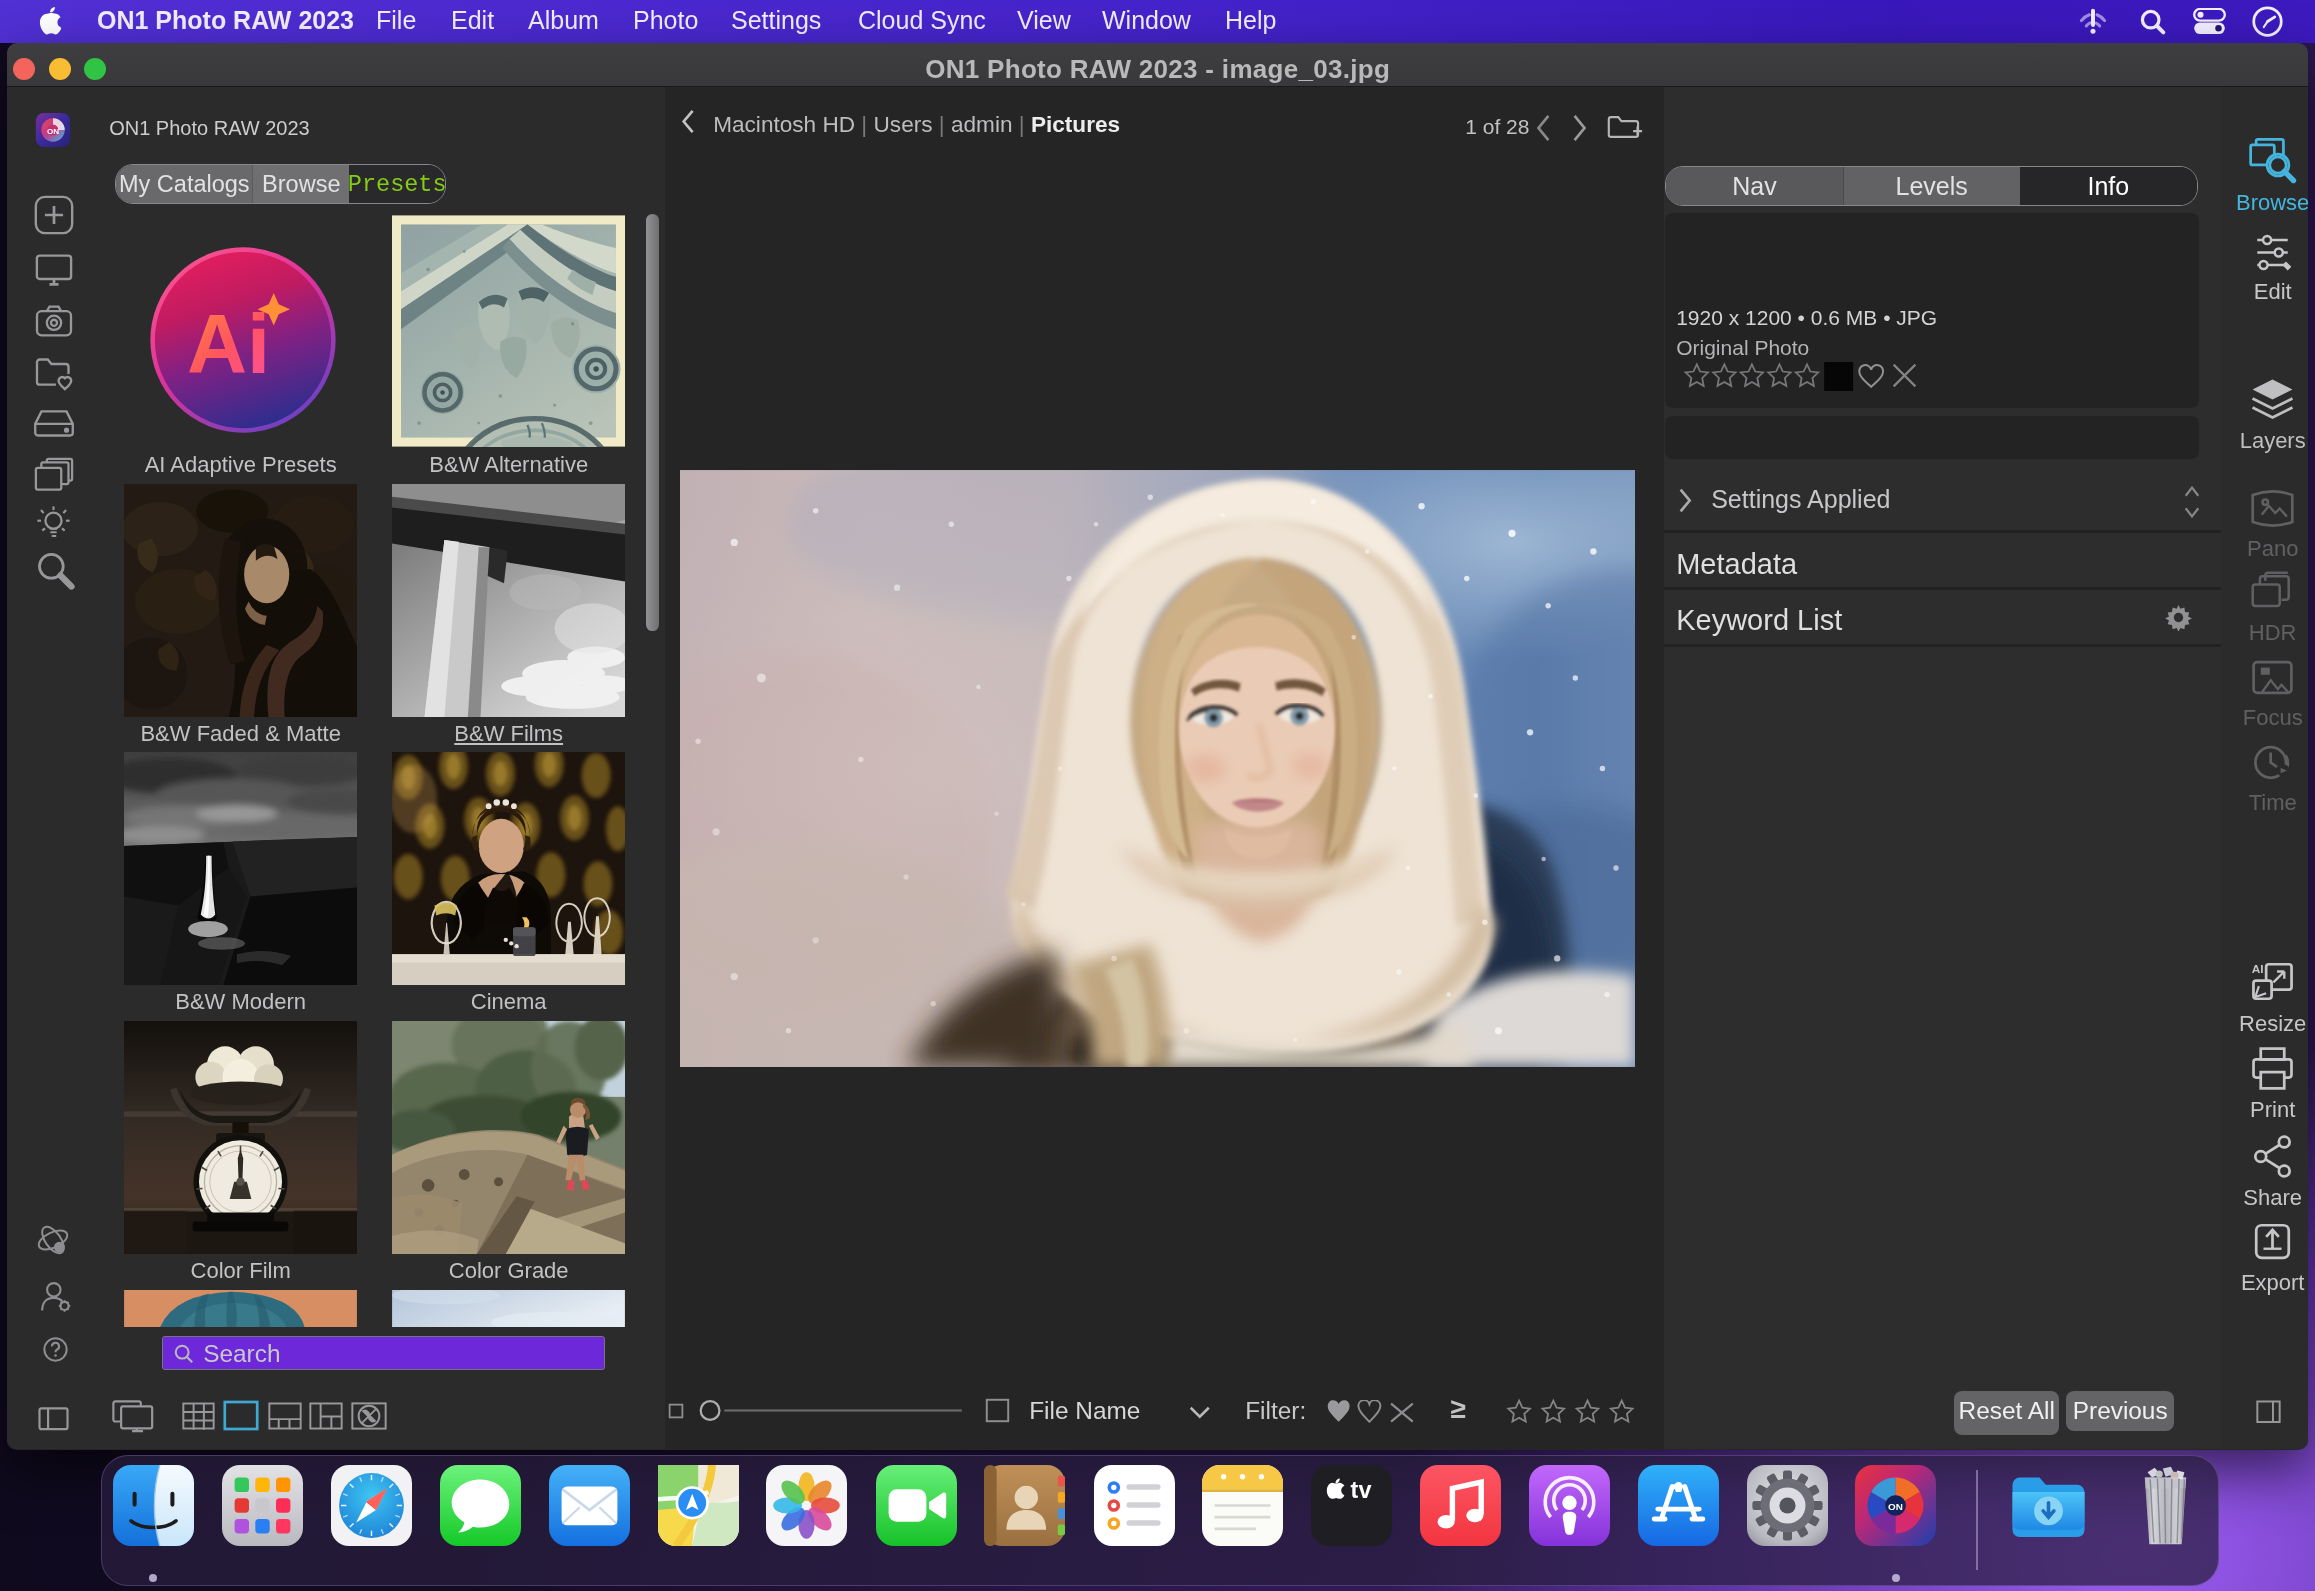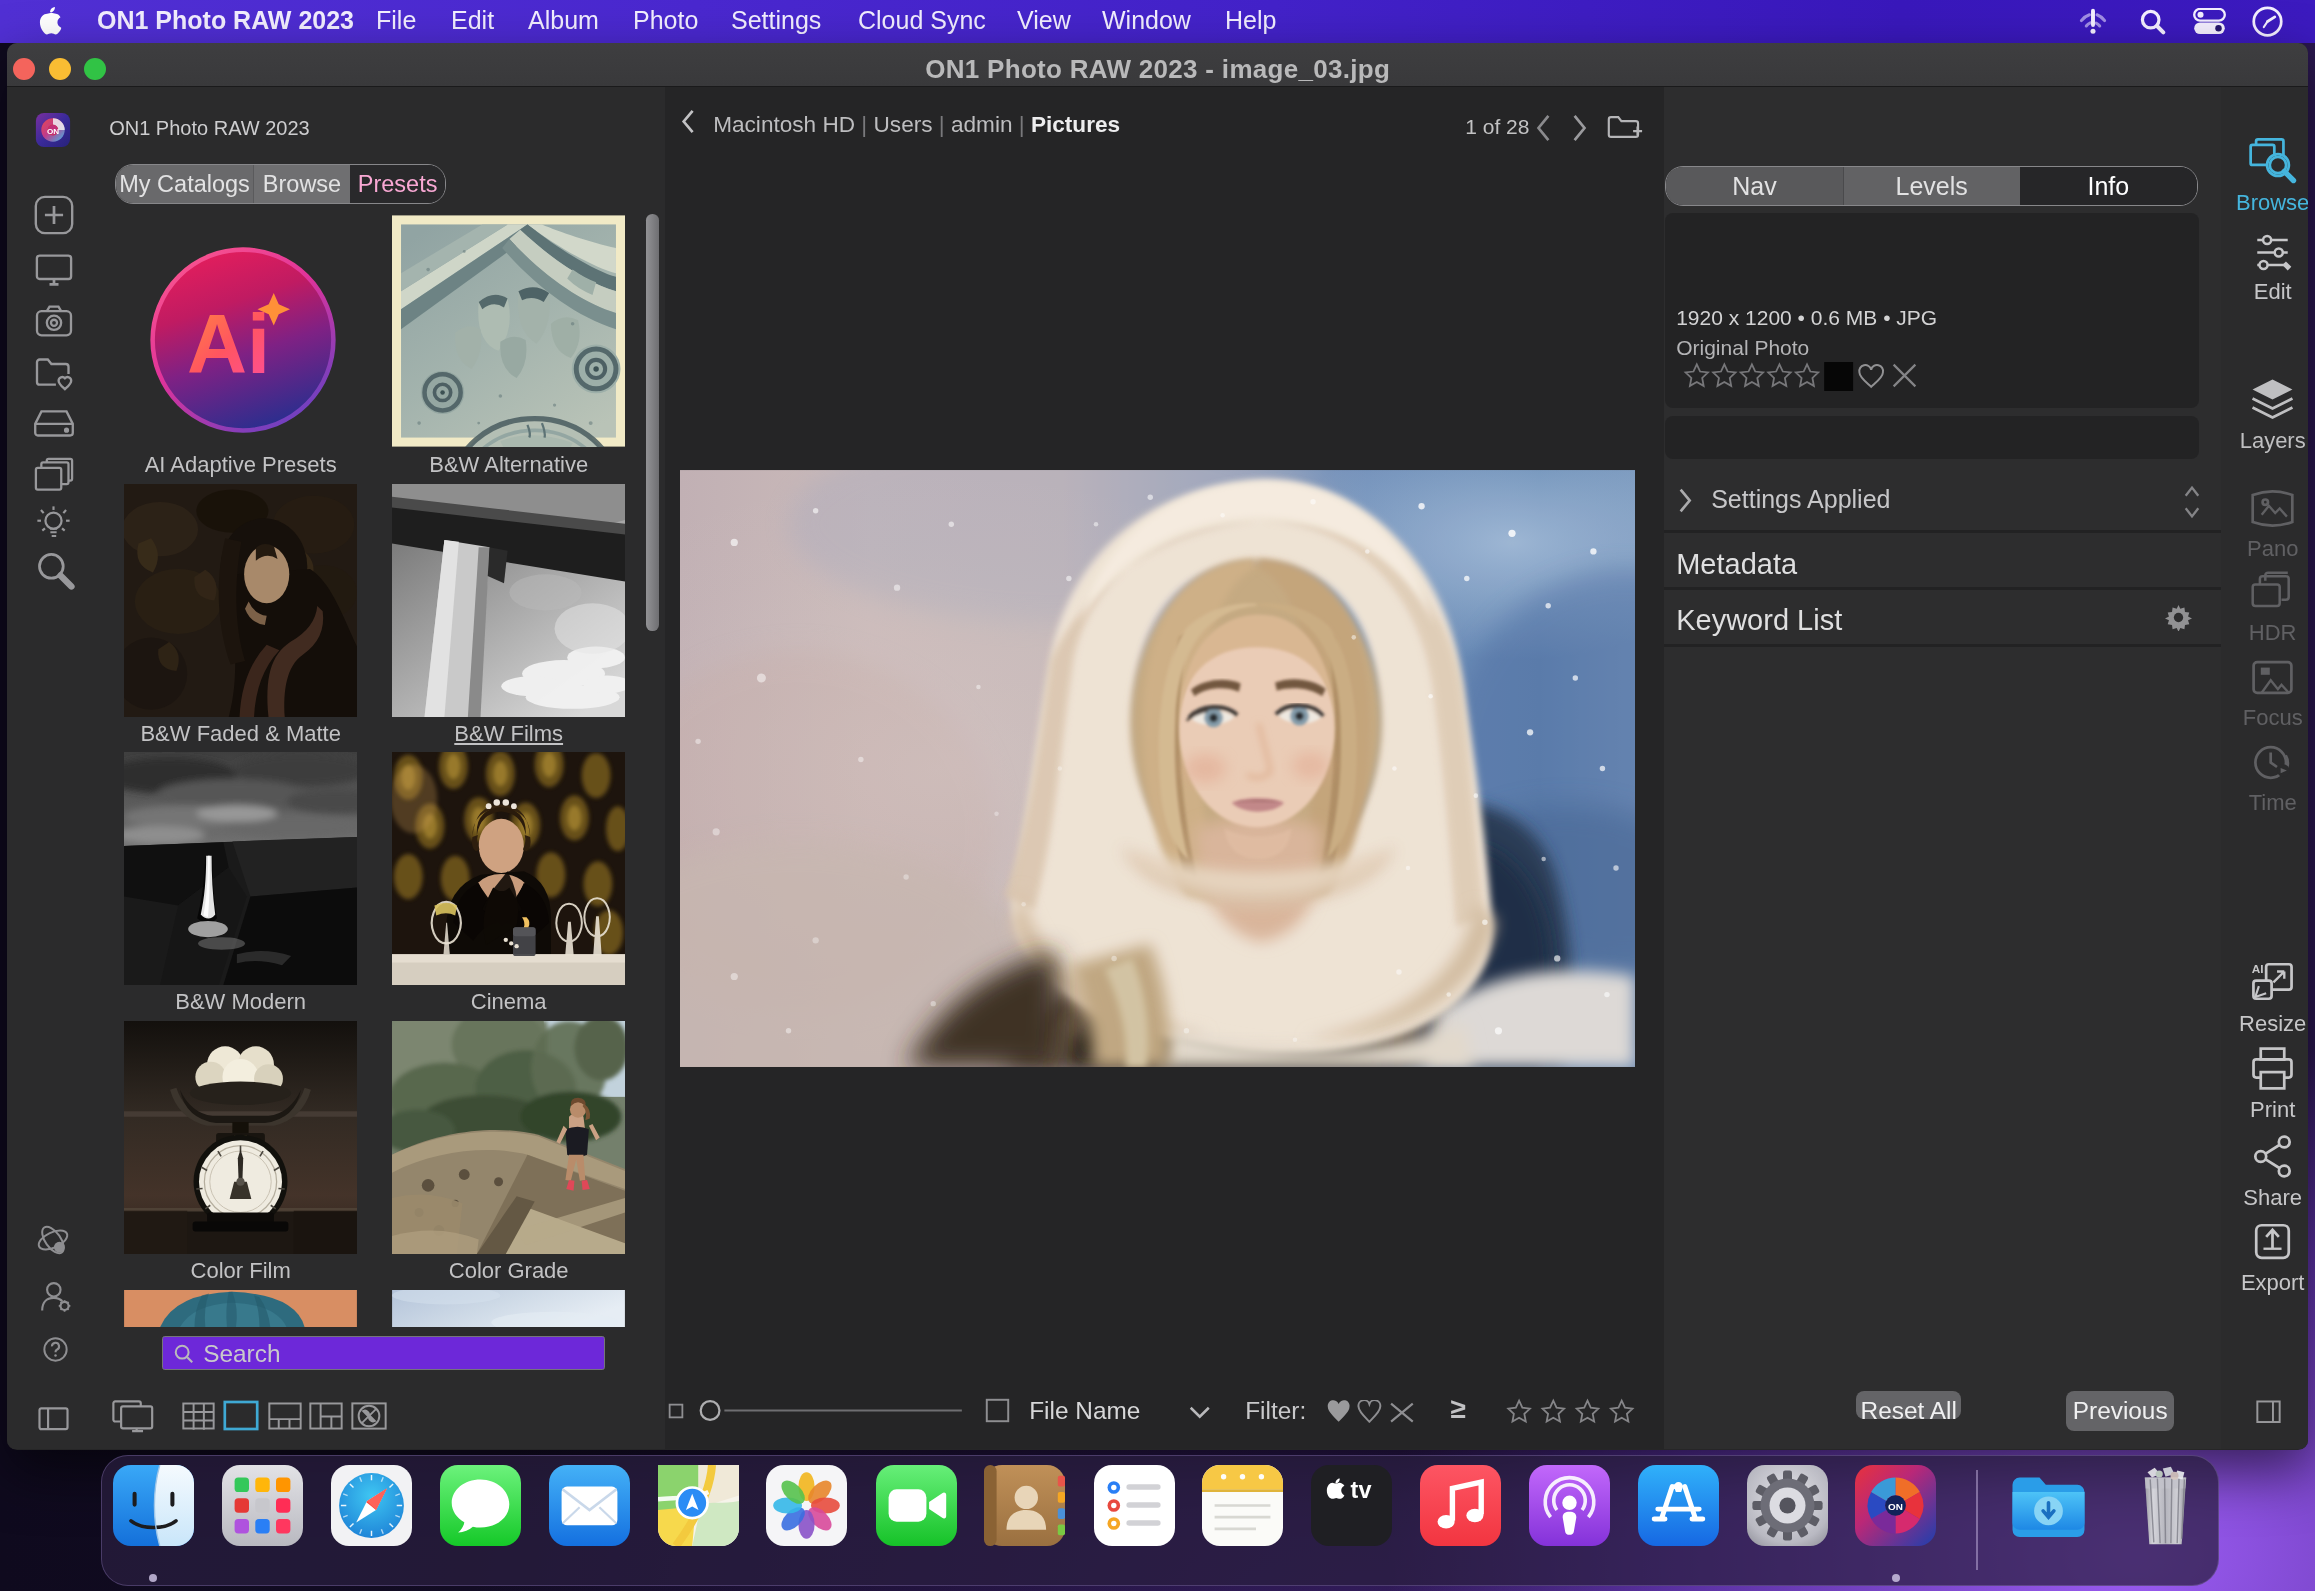--- a/index.html
+++ b/index.html
@@ -180,21 +180,21 @@
   </svg>
 
   <div class="abs" style="left:102px; top:74px; font-size:20px; color:#cdcdcf;">ON1 Photo RAW 2023</div>
   <svg class="abs" style="left:666px; top:74px;" width="16.3" height="27" viewBox="0 0 18 30" fill="none" stroke="#9a9a9d" stroke-width="3">
       <path d="M14 3 L5 15 L14 27"></path>
     </svg>
 
   <div class="seg small" style="left:108px; top:121px; width:331px;">
     <div style="width:138px; background:#69696b;">My Catalogs</div>
     <div style="width:98px; background:#6f6f71; border-left:1.4px solid #5a5a5c;">Browse</div>
-    <div style="width:96px; background:#29292b; color:#f9a8d4;">Presets</div>
+    <div style="width:96px; background:#29292b; color:#84cc16;font-family:Liberation Mono, monospace;">Presets</div>
   </div>
 
   <div class="abs" style="left:639px; top:171px; width:12.7px; height:417px; border-radius:6.3px; background:linear-gradient(90deg,#929295,#6f6f72);"></div>
 
   <svg class="abs" style="left:142px; top:203px;" width="188" height="188" viewBox="0 0 208 208">
     <defs>
       <linearGradient id="aibg" x1="0.25" y1="0" x2="0.58" y2="1">
         <stop offset="0" stop-color="#e61e5c"></stop>
           <stop offset="0.32" stop-color="#c01b62"></stop>
         <stop offset="0.6" stop-color="#7f2184"></stop>
@@ -791,21 +791,21 @@
     <path d="M48 24 C42 18 36 12.5 36 7.5 A6.2 6.2 0 0 1 48 4.5 A6.2 6.2 0 0 1 60 7.5 C60 12.5 54 18 48 24 z" fill="none" stroke="#8e8e91" stroke-width="2.2"></path>
     <path d="M72 4 L96 24 M96 4 L72 24" stroke="#8e8e91" stroke-width="2.4"></path>
   </svg>
   <div class="abs" style="left:1443px; top:1350px; font-size:28px; color:#c2c2c4; font-weight:bold;">≥</div>
   <svg class="abs" style="left:1498px; top:1355px;" width="138" height="27" viewBox="0 0 152 30" fill="none" stroke="#858588" stroke-width="2">
     <path d="M15 3 l3.6 7.8 8.4 1 -6.2 5.9 1.6 8.5 -7.4-4.2 -7.4 4.2 1.6-8.5 -6.2-5.9 8.4-1 z"></path>
     <path d="M53 3 l3.6 7.8 8.4 1 -6.2 5.9 1.6 8.5 -7.4-4.2 -7.4 4.2 1.6-8.5 -6.2-5.9 8.4-1 z"></path>
     <path d="M91 3 l3.6 7.8 8.4 1 -6.2 5.9 1.6 8.5 -7.4-4.2 -7.4 4.2 1.6-8.5 -6.2-5.9 8.4-1 z"></path>
     <path d="M129 3 l3.6 7.8 8.4 1 -6.2 5.9 1.6 8.5 -7.4-4.2 -7.4 4.2 1.6-8.5 -6.2-5.9 8.4-1 z"></path>
   </svg>
-  <div class="abs" style="z-index:5; left:1849px; top:1348px; width:105px; height:28px; background:#646467; border-radius:8.1px; text-align:center; line-height:40px; font-size:24.4px; color:#f0f0f1;">Reset All</div>
+  <div class="abs" style="z-index:5; left:1947px; top:1348px; width:105px; height:44px; background:#646467; border-radius:8.1px; text-align:center; line-height:40px; font-size:24.4px; color:#f0f0f1;">Reset All</div>
   <div class="abs" style="z-index:5; left:2059px; top:1348px; width:108px; height:40px; background:#646467; border-radius:8.1px; text-align:center; line-height:40px; font-size:24.4px; color:#f0f0f1;">Previous</div>
   <svg class="abs" style="z-index:5; left:2249px; top:1357px;" width="25" height="23.5" viewBox="0 0 28 26" fill="none" stroke="#98989b" stroke-width="2.2">
     <rect x="1.5" y="1.5" width="25" height="23"></rect>
       <path d="M19 1.5 V24.5"></path>
   </svg>
   <div id="rightpanel" class="abs"></div>
   <div id="rightbar" class="abs"></div>
 
   <div class="seg" style="left:1658px; top:123px; width:533px;">
     <div style="width:177px; background:#59595b;">Nav</div>

